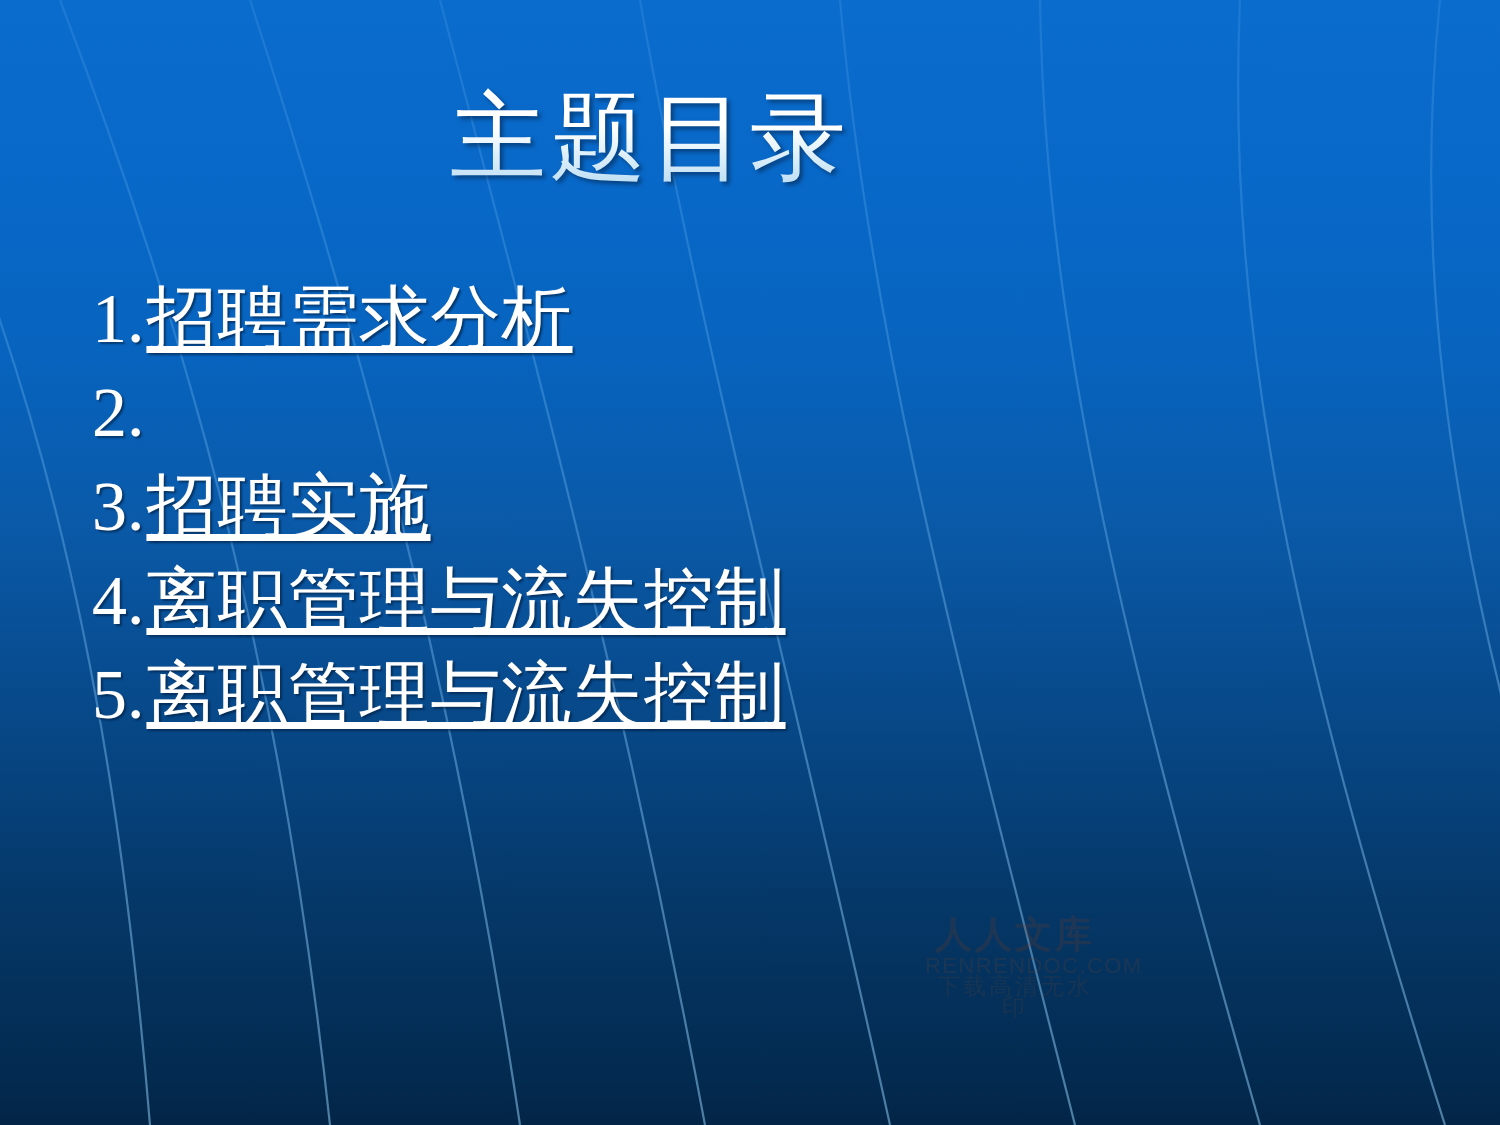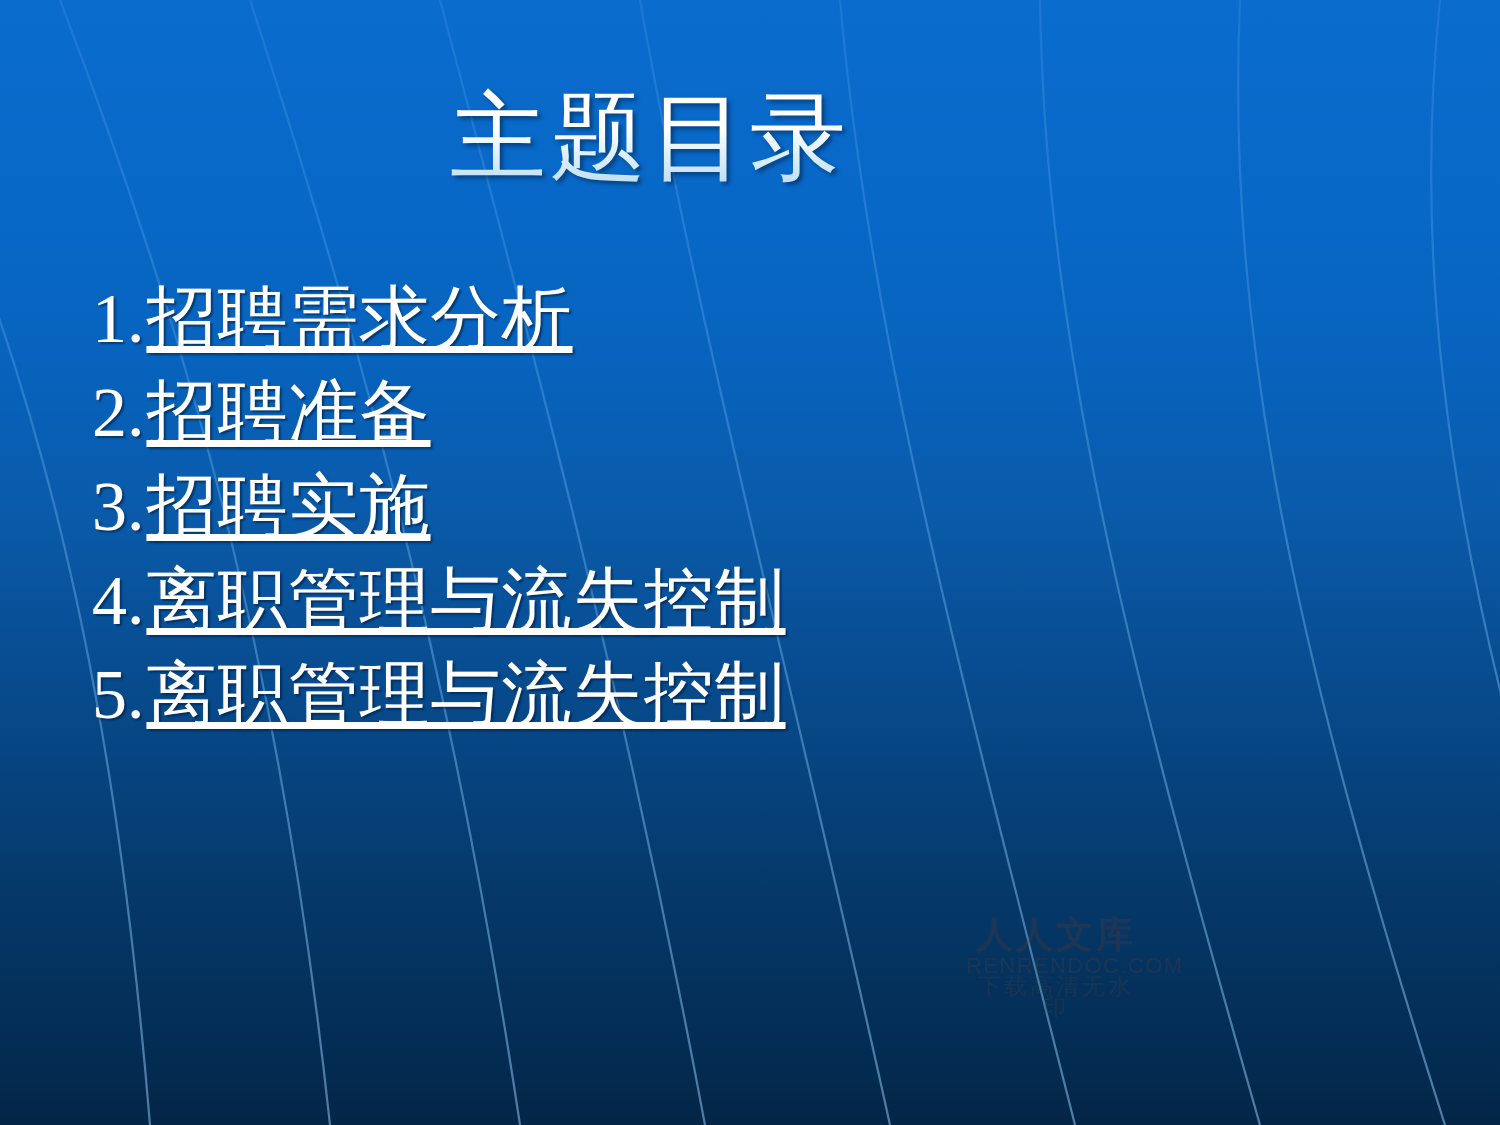--- a/index.html
+++ b/index.html
@@ -94,21 +94,21 @@
     font-family: "Liberation Serif", "DejaVu Serif", serif;
     font-size: 70px;
     letter-spacing: 1px;
     color: #ffffff;
     text-decoration: underline;
   }
 
   
   #watermark {
     position: absolute;
-    left: 966px;
+    left: 925px;
     top: 915px;
     width: 180px;
     text-align: center;
     user-select: none;
     pointer-events: none;
     opacity: 0.22;
   }
   #wm-cn {
     font-family: "Liberation Serif", "DejaVu Serif", serif;
     font-size: 37px;
@@ -183,21 +183,20 @@
 
   <div id="title">主题目录</div>
 
   <ul id="toc-list">
     <li class="toc-item">
       <span class="toc-num">1.</span>
       <span class="toc-text">招聘需求分析</span>
     </li>
     <li class="toc-item">
       <span class="toc-num">2.</span>
-      <span class="toc-text">招聘准备</span>
     </li>
     <li class="toc-item">
       <span class="toc-num">3.</span>
       <span class="toc-text">招聘实施</span>
     </li>
     <li class="toc-item">
       <span class="toc-num">4.</span>
       <span class="toc-text">离职管理与流失控制</span>
     </li>
     <li class="toc-item">

